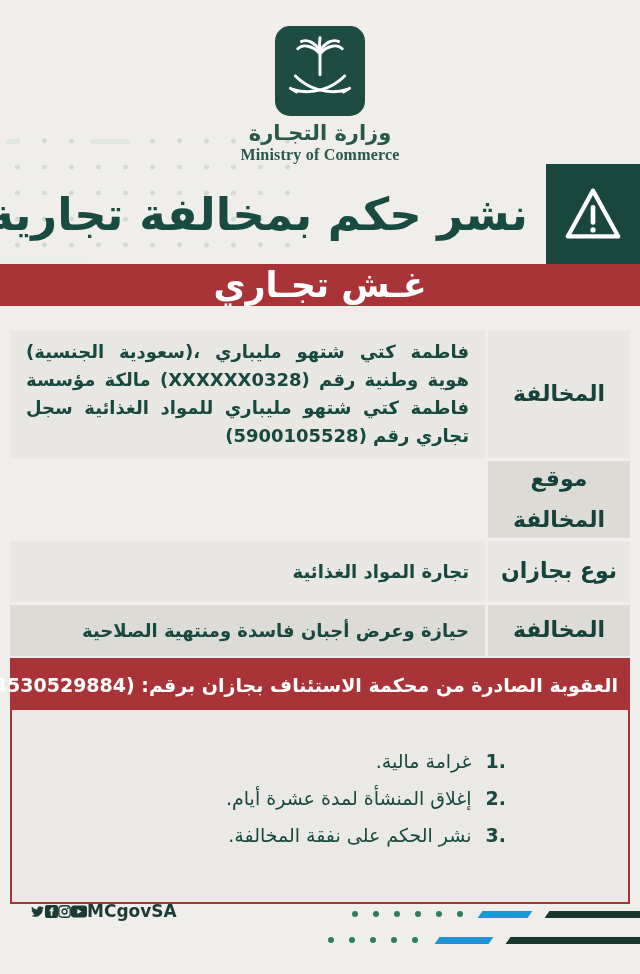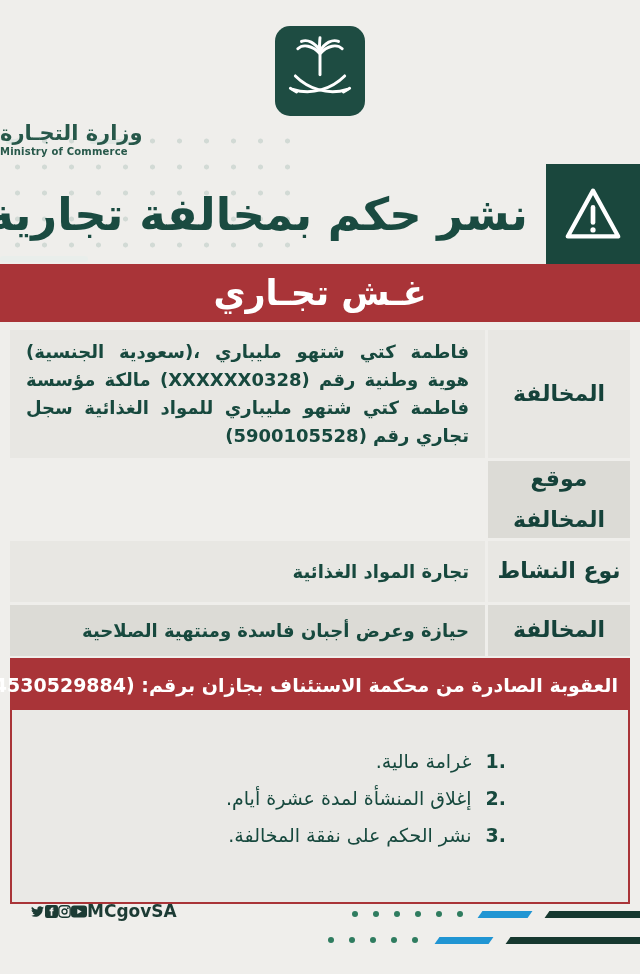--- a/index.html
+++ b/index.html
@@ -14,41 +14,41 @@
     position:absolute; left:4px; top:128px; width:300px; height:138px;
     background-image:radial-gradient(circle, #D2DAD5 2.2px, transparent 2.8px);
     background-size:27px 26px;
   }
   .decor-dash { position:absolute; border-radius:3px; background:#DFE6E2; }
   .dash-a { left:90px; top:139px; width:40px; height:5px; }
   .dash-b { left:6px;  top:139px; width:14px; height:5px; }
   .dash-c { left:0;    top:256px; width:88px; height:6px; background:#E9EEEB; }
 
   
-  .logo-wrap { position:absolute; top:26px; left:0; right:0; text-align:left; }
+  .logo-wrap { position:absolute; top:26px; left:0; right:0; text-align:center; }
   .logo-square {
     width:90px; height:90px; margin:0 auto; border-radius:15px;
     background:#1E4C42; display:flex; align-items:center; justify-content:center;
   }
   .ministry-ar { margin-top:5px; font-size:21px; font-weight:bold; color:#27584A; direction:rtl; }
-  .ministry-en { margin-top:1px; font-size:10px; font-weight:bold; color:#27584A; letter-spacing:.2px; }
+  .ministry-en { margin-top:1px; font-size:16px; font-weight:bold; color:#27584A; letter-spacing:.2px;font-family:Liberation Serif, serif; }
 
   
   .warn-square {
     position:absolute; right:0; top:164px; width:94px; height:100px;
     background:#1A473D; display:flex; align-items:center; justify-content:center;
   }
   .main-title {
     position:absolute; right:112px; top:164px; height:100px;
     display:flex; align-items:center;
     font-size:45px; font-weight:bold; color:#1A4B41;
     direction:rtl; white-space:nowrap;
   }
   .red-band {
-    position:absolute; left:0; right:0; top:264px; height:58px;
+    position:absolute; left:0; right:0; top:264px; height:42px;
     background:#A93438; display:flex; align-items:center; justify-content:center;
   }
   .red-band .band-text { color:#FFFFFF; font-size:35px; font-weight:bold; direction:rtl; }
 
   
   .info-table { position:absolute; left:10px; top:330px; width:620px; }
   .trow { position:absolute; left:0; width:620px; direction:rtl; }
   .trow .cell-label {
     position:absolute; right:0; top:0; bottom:0; width:142px;
     display:flex; align-items:center; justify-content:center; text-align:center;
@@ -150,21 +150,21 @@
   <div class="info-table">
     <div class="trow r0 row-light">
       <div class="cell-value">فاطمة كتي شتهو مليباري ،(سعودية الجنسية) هوية وطنية رقم (XXXXXX0328) مالكة مؤسسة فاطمة كتي شتهو مليباري للمواد الغذائية سجل تجاري رقم (5900105528)</div>
       <div class="cell-label">المخالفة</div>
     </div>
     <div class="trow r1 row-dark">
       <div class="cell-label">موقع المخالفة</div>
     </div>
     <div class="trow r2 row-light">
       <div class="cell-value">تجارة المواد الغذائية</div>
-      <div class="cell-label">نوع النشاط</div>
+      <div class="cell-label">نوع بجازان</div>
     </div>
     <div class="trow r3 row-dark">
       <div class="cell-value">حيازة وعرض أجبان فاسدة ومنتهية الصلاحية</div>
       <div class="cell-label">المخالفة</div>
     </div>
   </div>
 
   <div class="penalty-box">
     <div class="penalty-head">العقوبة الصادرة من محكمة الاستئناف بجازان برقم: (4530529884)</div>
     <div class="penalty-list">

